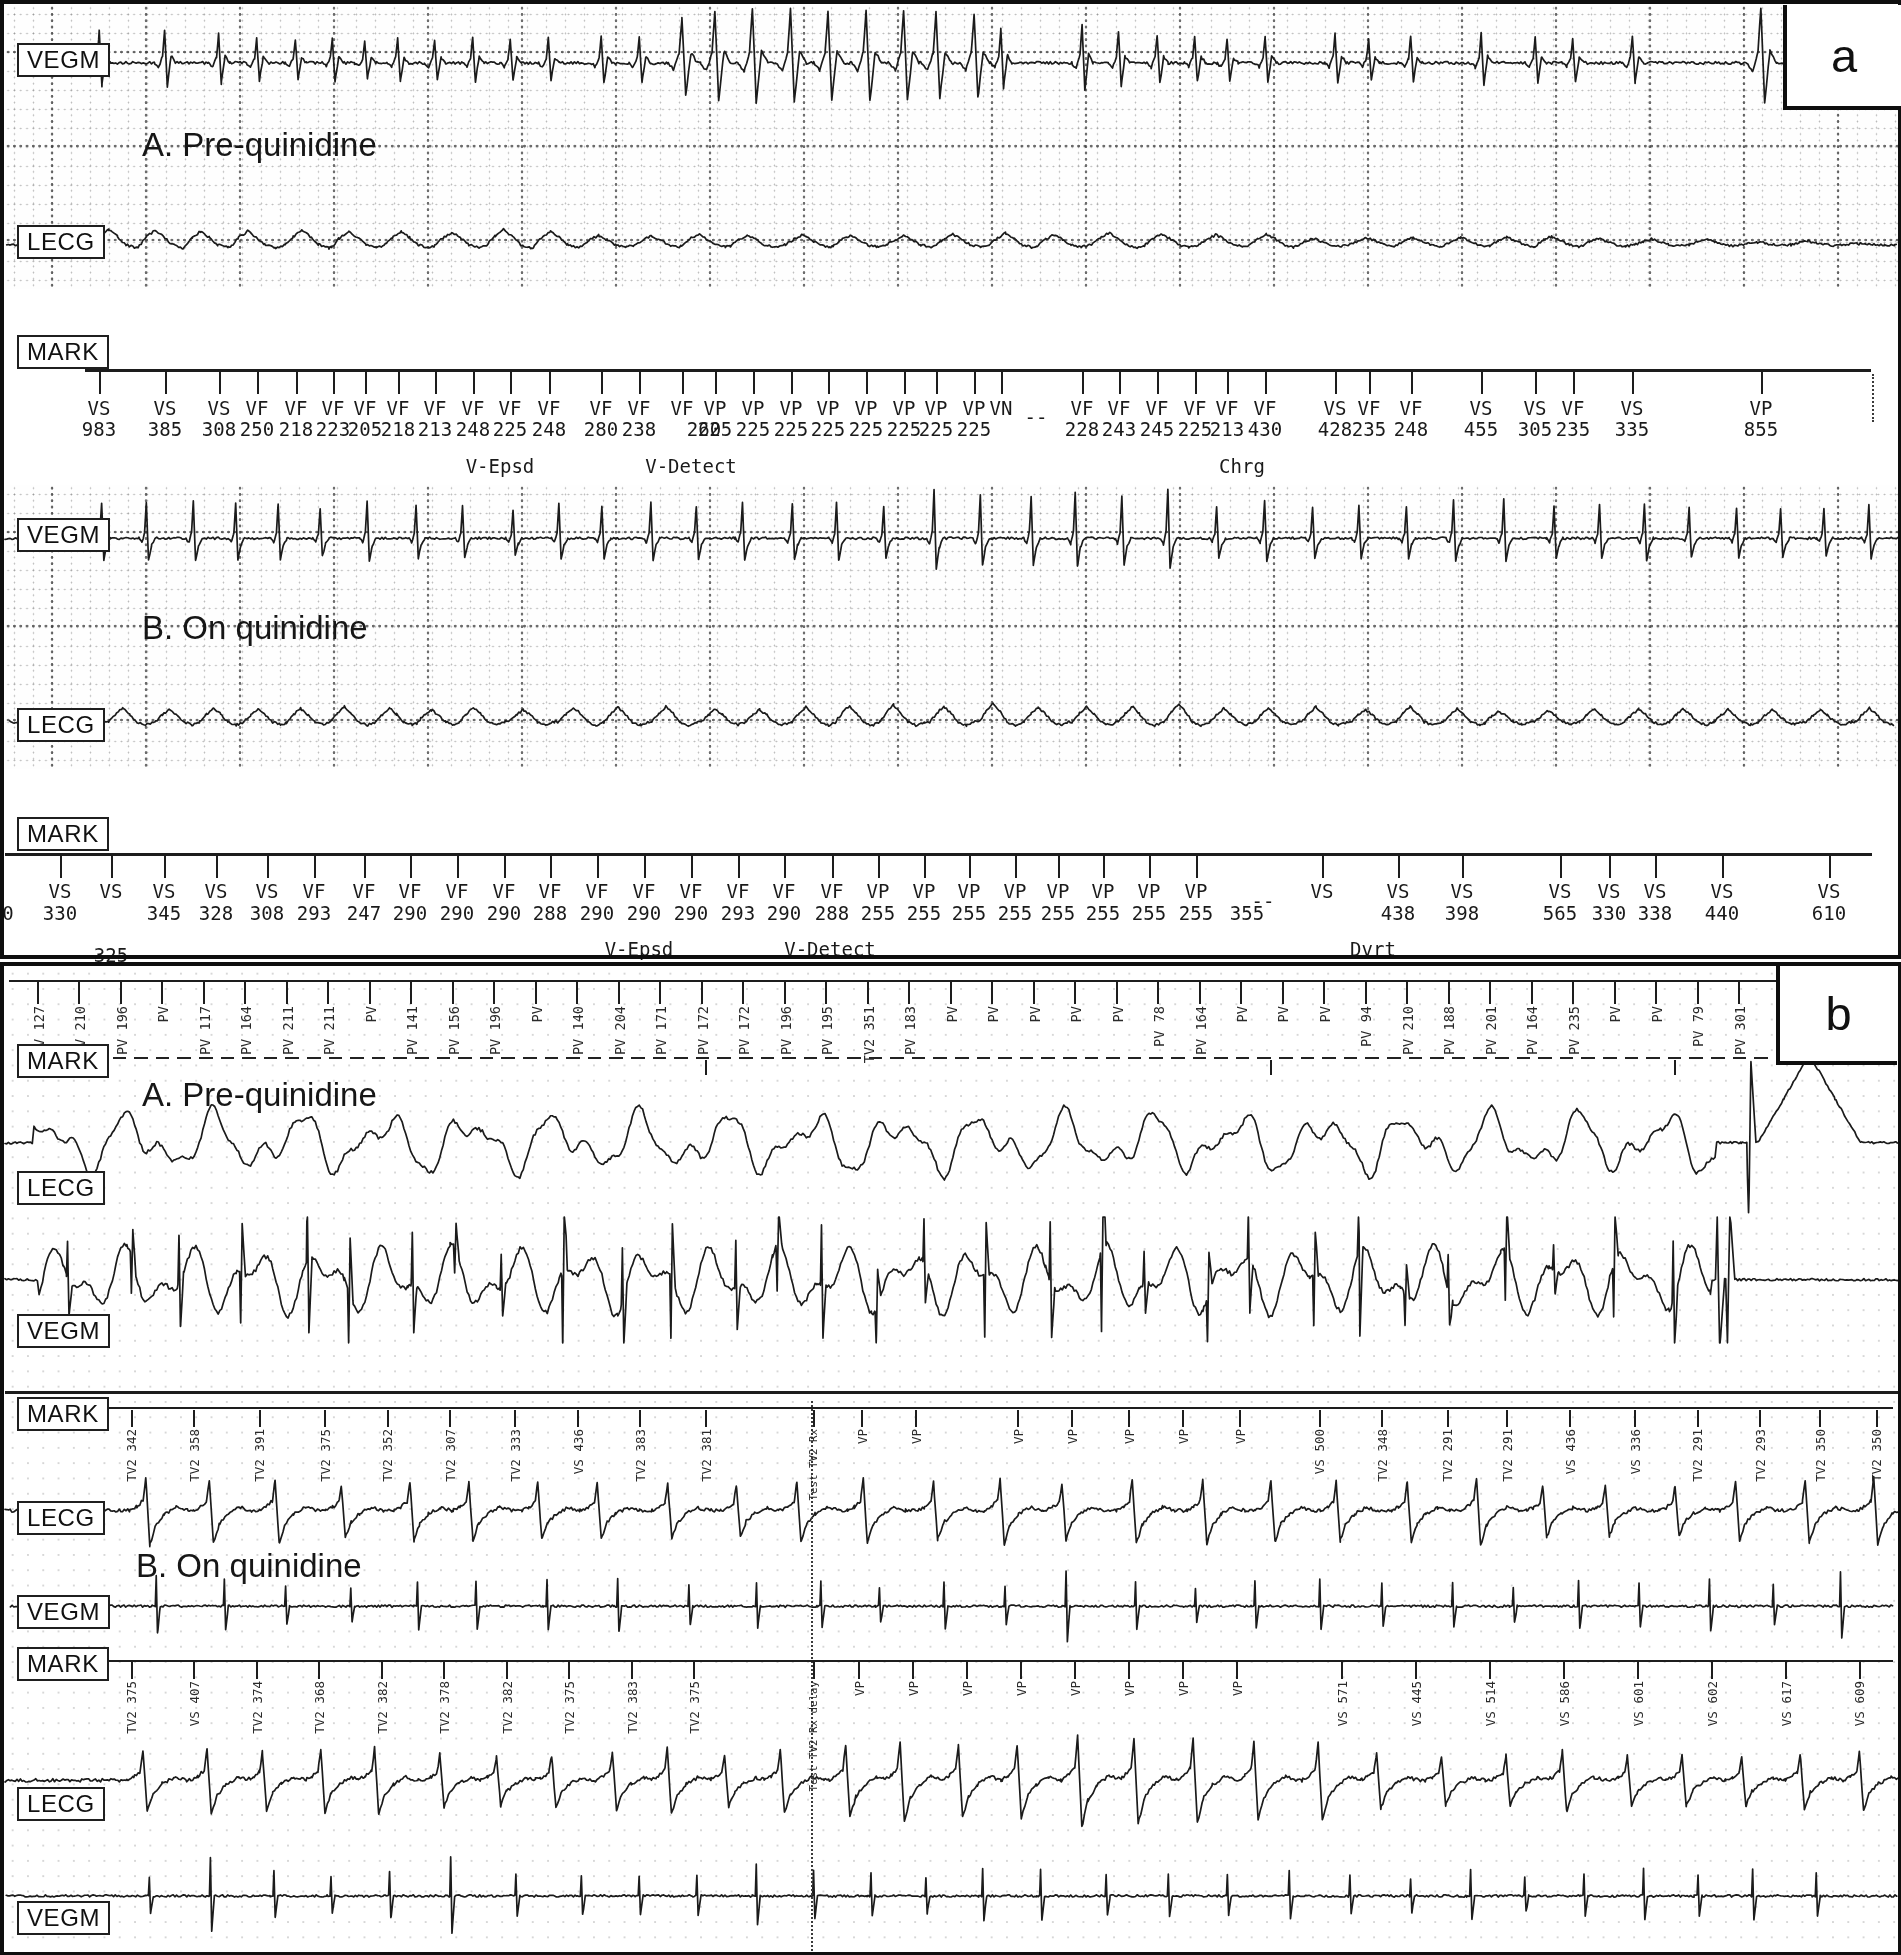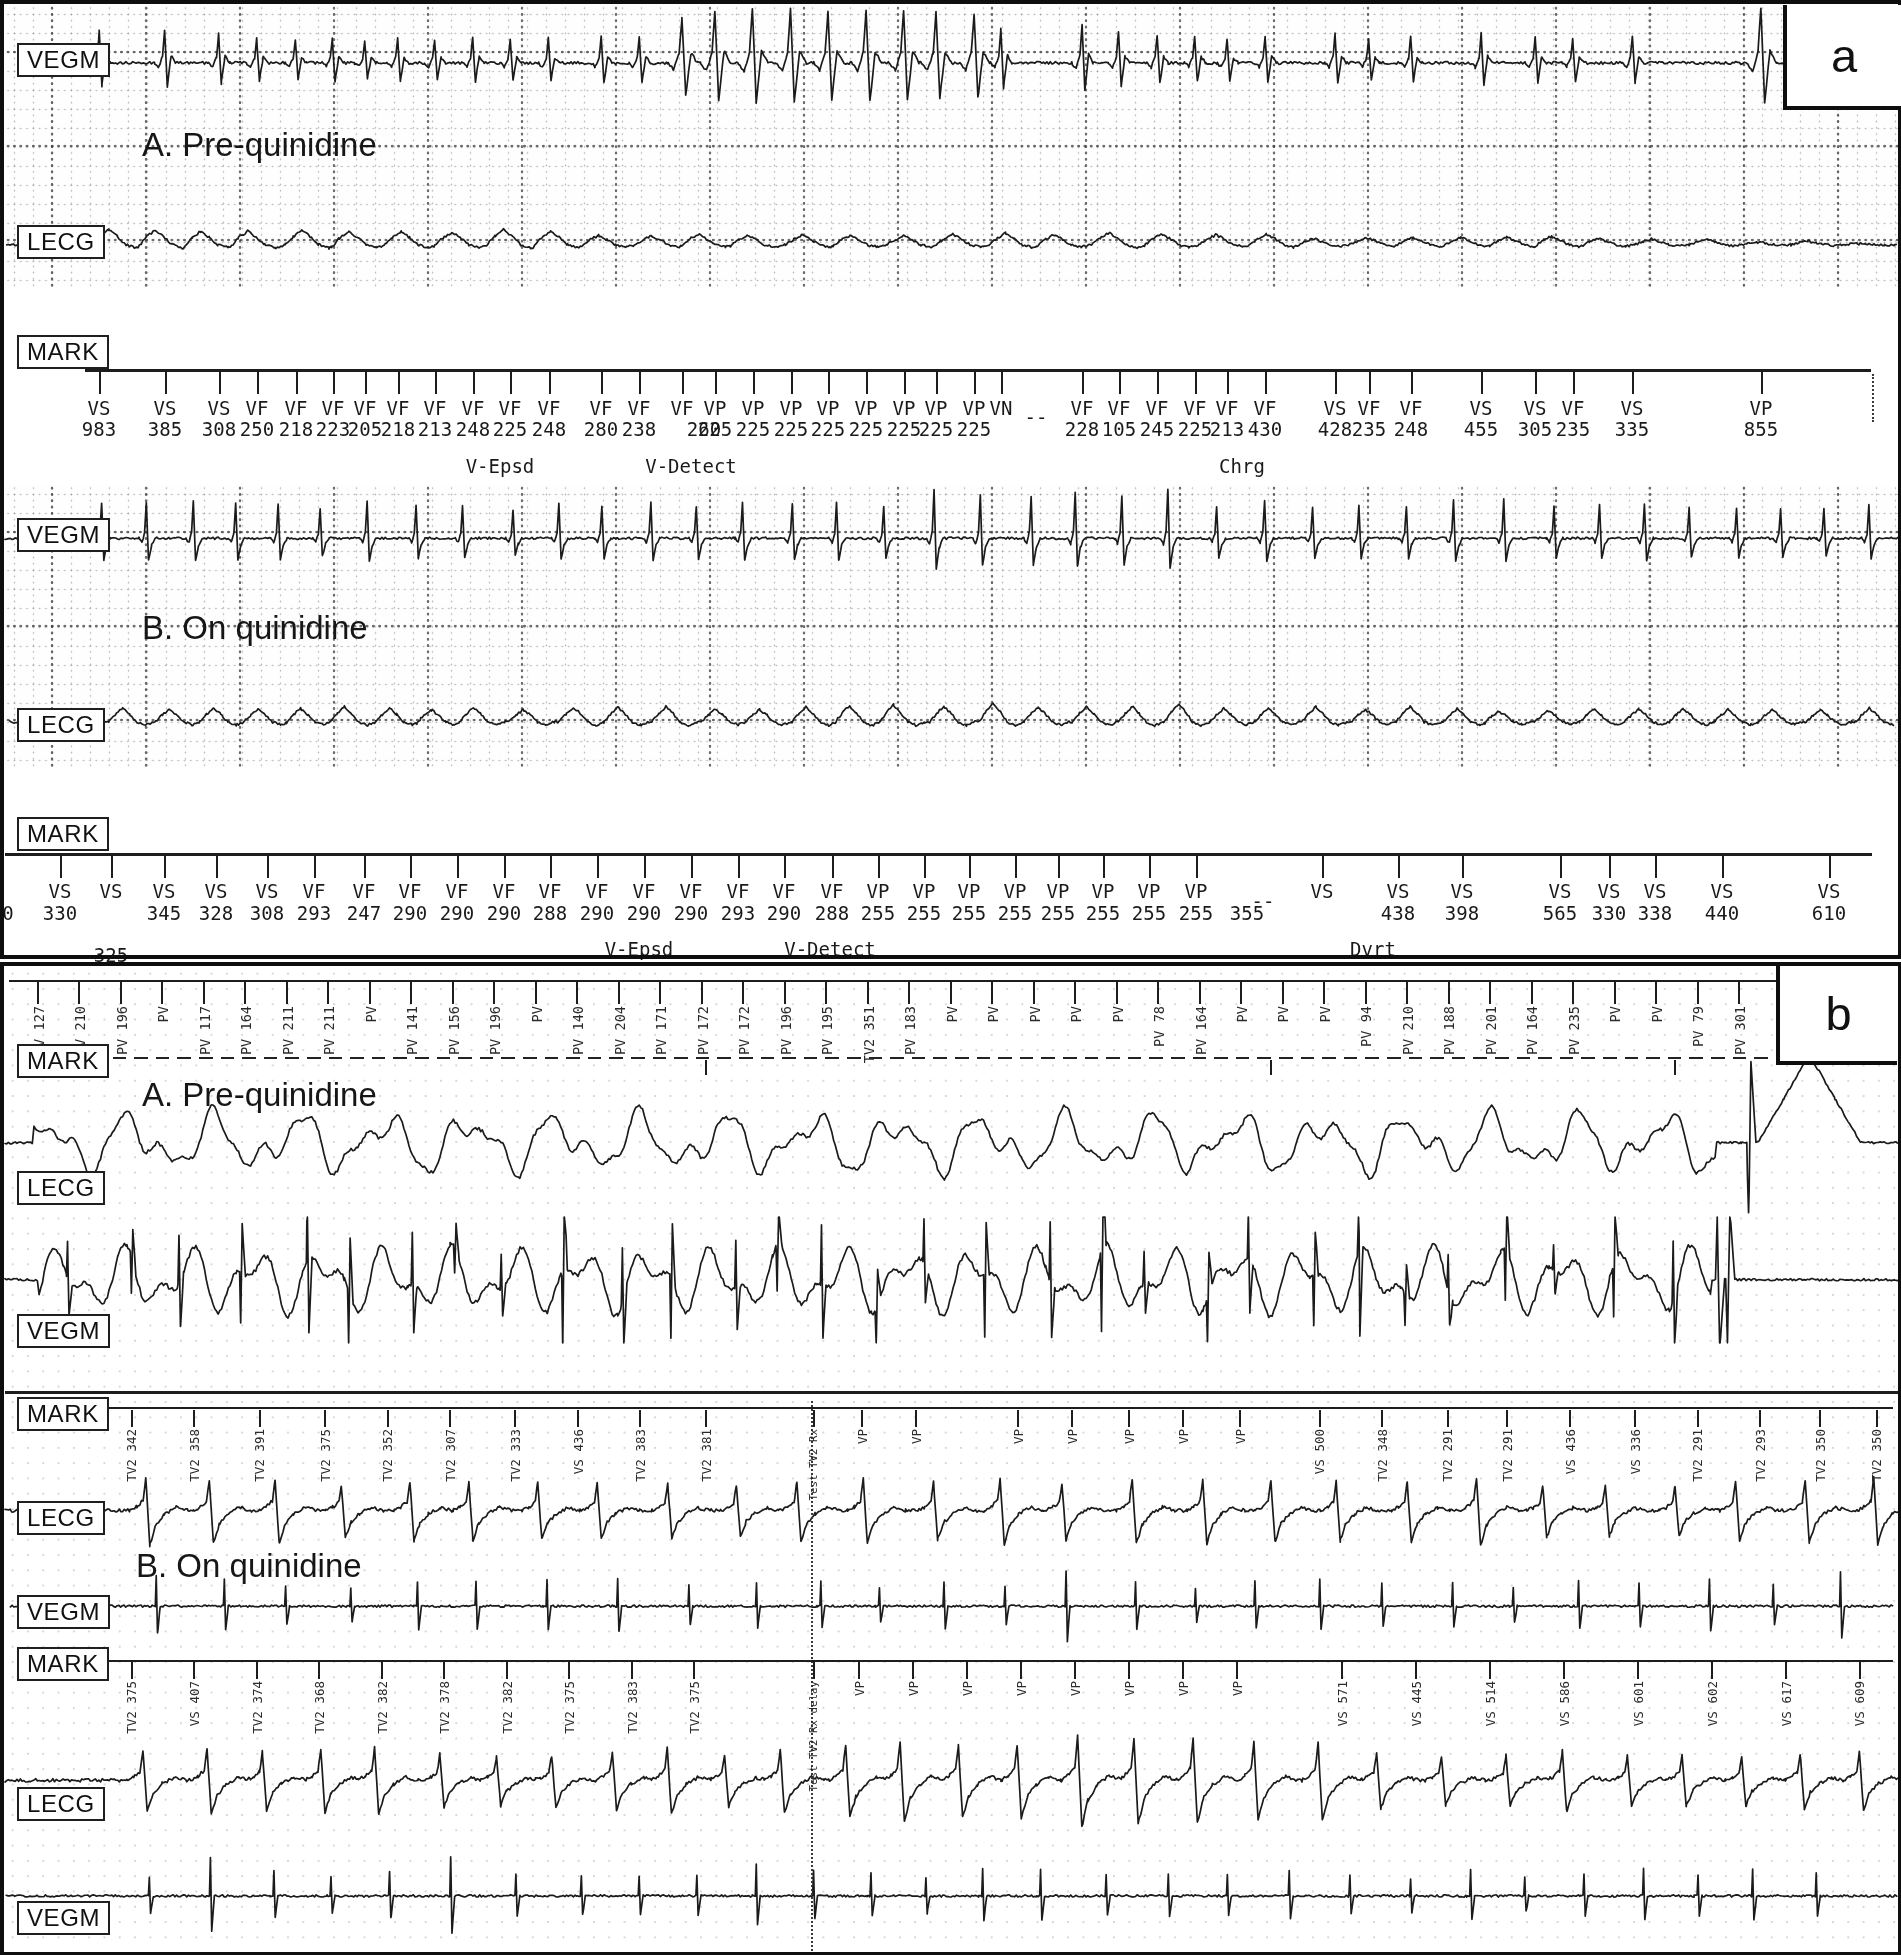--- a/index.html
+++ b/index.html
@@ -146,21 +146,21 @@
     <div class="mcode" style="left: 974px; top: 397px;">VP</div>
     <div class="mval" style="left: 974px; top: 418px;">225</div>
     <div class="tick" style="left: 1001px; top: 372px; height: 21.6px;"></div>
     <div class="mcode" style="left: 1001px; top: 397px;">VN</div>
     <div class="mdash" style="left: 1036px; top: 406px;">--</div>
     <div class="tick" style="left: 1082px; top: 372px; height: 21.6px;"></div>
     <div class="mcode" style="left: 1082px; top: 397px;">VF</div>
     <div class="mval" style="left: 1082px; top: 418px;">228</div>
     <div class="tick" style="left: 1119px; top: 372px; height: 21.6px;"></div>
     <div class="mcode" style="left: 1119px; top: 397px;">VF</div>
-    <div class="mval" style="left: 1119px; top: 418px;">105</div>
+    <div class="mval" style="left: 1119px; top: 418px;">243</div>
     <div class="tick" style="left: 1157px; top: 372px; height: 21.6px;"></div>
     <div class="mcode" style="left: 1157px; top: 397px;">VF</div>
     <div class="mval" style="left: 1157px; top: 418px;">245</div>
     <div class="tick" style="left: 1195px; top: 372px; height: 21.6px;"></div>
     <div class="mcode" style="left: 1195px; top: 397px;">VF</div>
     <div class="mval" style="left: 1195px; top: 418px;">225</div>
     <div class="tick" style="left: 1227px; top: 372px; height: 21.6px;"></div>
     <div class="mcode" style="left: 1227px; top: 397px;">VF</div>
     <div class="mval" style="left: 1227px; top: 418px;">213</div>
     <div class="tick" style="left: 1265px; top: 372px; height: 21.6px;"></div>

